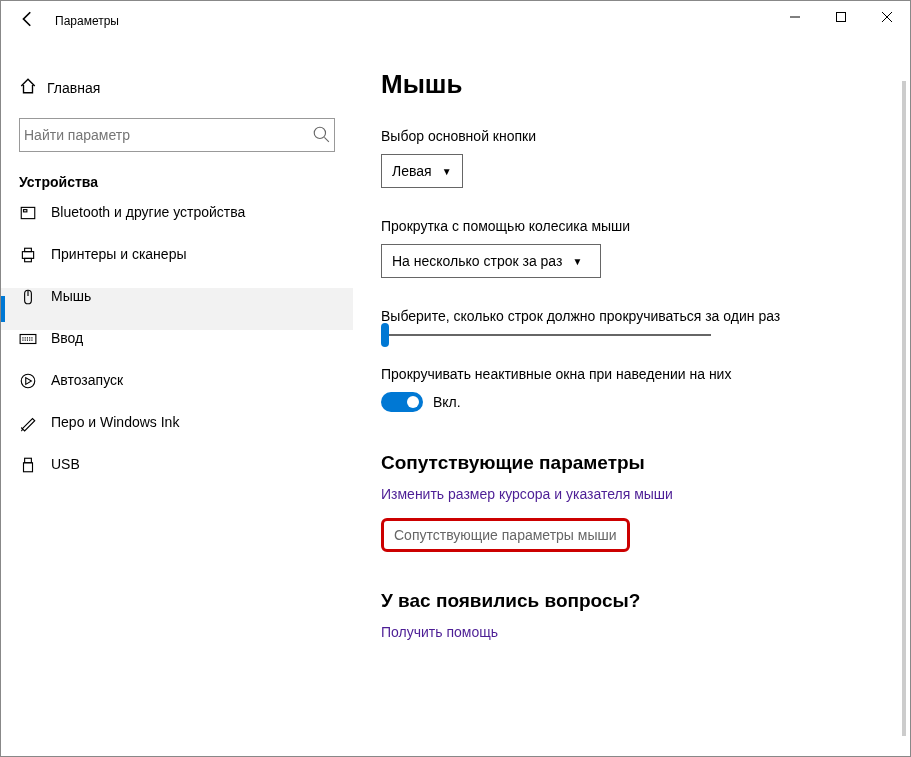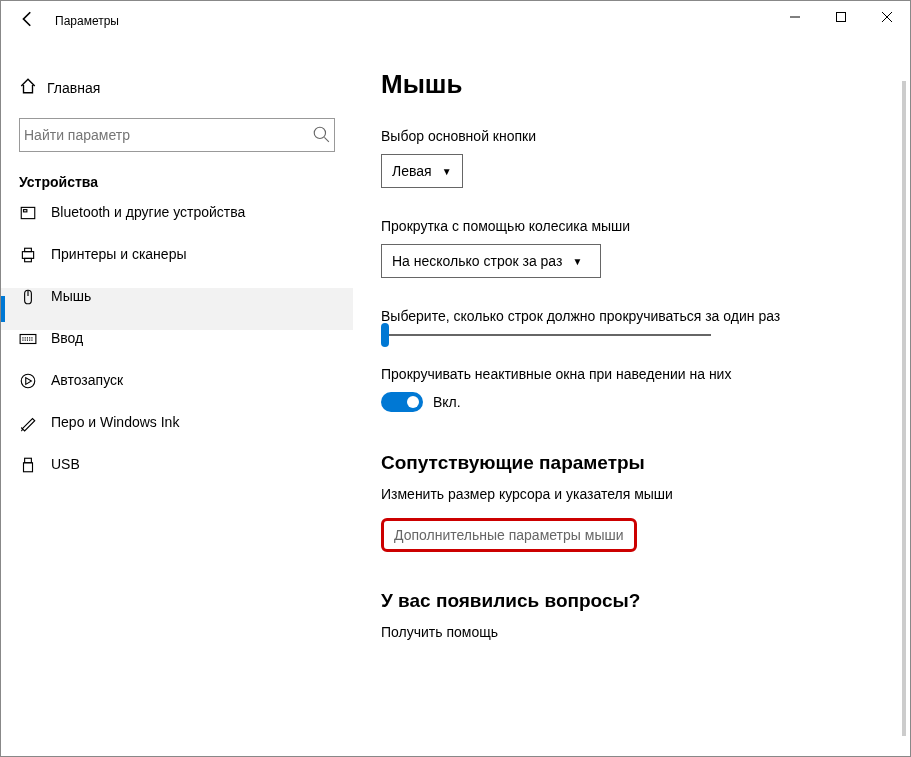--- a/index.html
+++ b/index.html
@@ -47,21 +47,21 @@
   .slider-wrap { margin: 6px 0 30px 0; }
   .slider { width: 330px; height:2px; background:#666; position:relative; }
   .slider .thumb { width:8px; height:24px; background:#0078d4; position:absolute; left:0; top:-11px; border-radius:4px; }
 
   .toggle-row { display:flex; align-items:center; margin: 10px 0 40px 0; }
   .toggle { width:42px; height:20px; border-radius:10px; background:#0078d4; position:relative; margin-right:10px; cursor:pointer; }
   .toggle .knob { width:12px; height:12px; border-radius:50%; background:#fff; position:absolute; right:4px; top:4px; }
   .toggle-label { font-size:14px; }
 
   .sub-head { font-size:19px; font-weight:600; margin: 10px 0 12px 0; }
-  .link { font-size:14px; color:#000000; cursor:pointer; display:inline-block; margin-bottom:8px; }
+  .link { font-size:14px; color:#4c1d95; cursor:pointer; display:inline-block; margin-bottom:8px; }
 
   .highlight-box { display:inline-block; padding:6px 10px; border:3px solid #c00; border-radius:6px; margin: 8px 0 28px 0; }
   .highlight-box .link { margin:0; color:#666; }
 
   
   .ic { width:18px; height:18px; display:inline-block; }
 </style>
 </head>
 <body>
 
@@ -211,21 +211,21 @@
       <div class="toggle-row">
         <div class="toggle">
           <div class="knob"></div>
         </div>
         <span class="toggle-label">Вкл.</span>
       </div>
 
       <div class="sub-head">Сопутствующие параметры</div>
       <div><span class="link">Изменить размер курсора и указателя мыши</span></div>
       <div class="highlight-box">
-        <span class="link">Дополнительные параметры мыши</span>
+        <span class="link">Сопутствующие параметры мыши</span>
       </div>
 
       <div class="sub-head">У вас появились вопросы?</div>
       <div><span class="link">Получить помощь</span></div>
     </div>
 
   </div>
   <div class="scrollbar-right"></div>
 </div>
 

